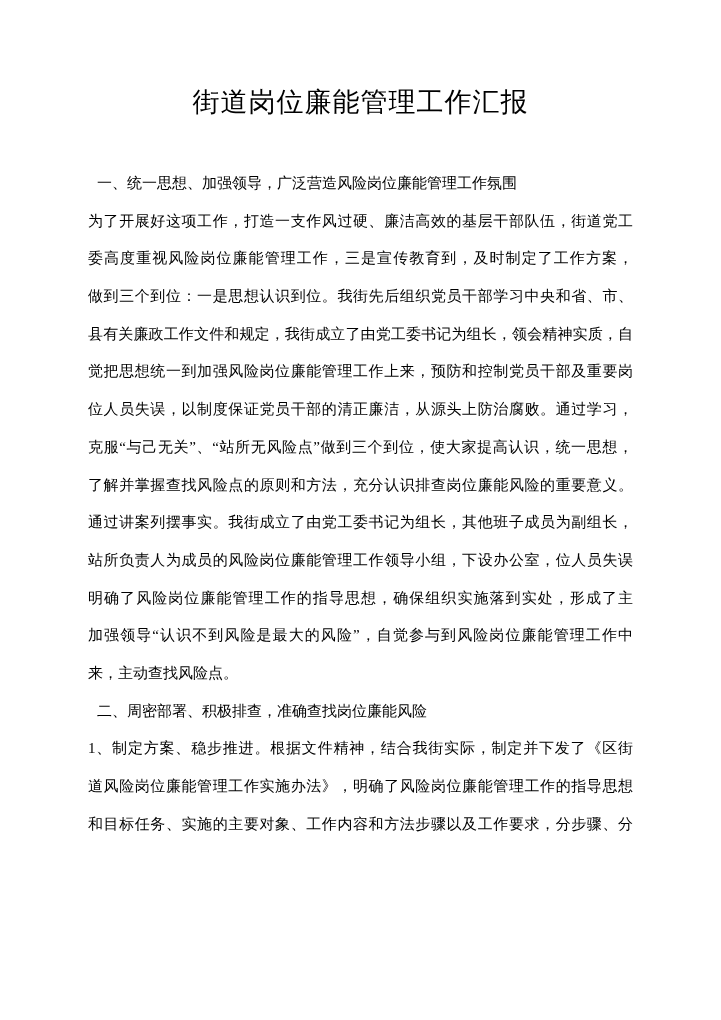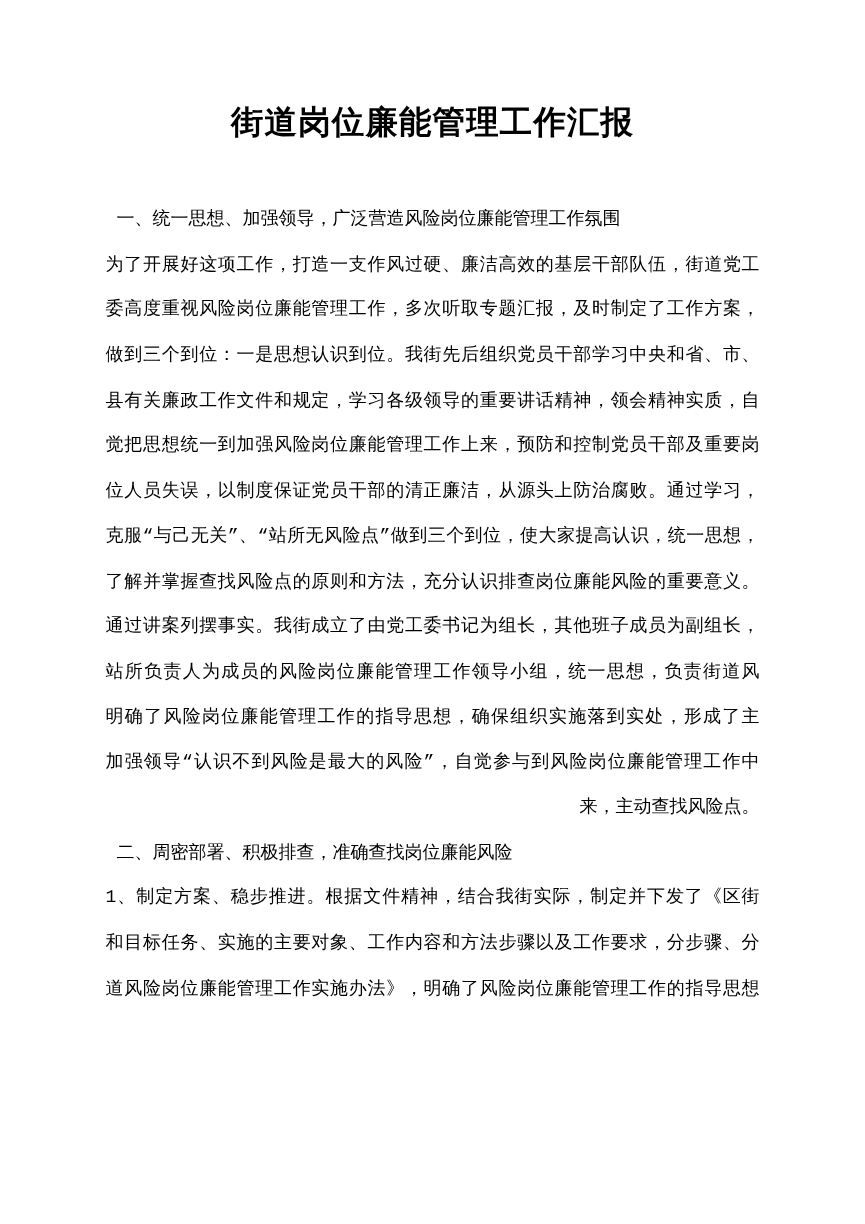--- a/index.html
+++ b/index.html
@@ -17,70 +17,69 @@
     overflow: hidden;
   }
   .doc-title {
     position: absolute;
     top: 84px;
     left: 0;
     width: 721px;
     text-align: center;
     font-size: 27px;
     line-height: 36px;
-    font-weight: bold;
+    font-weight: normal;
     letter-spacing: 1px;
     margin: 0;
   }
   .doc-body {
     position: absolute;
     top: 165px;
     left: 88px;
     width: 545px;
   }
   .line {
     font-size: 15px;
     line-height: 37.7px;
     height: 37.7px;
     white-space: normal;
     overflow: hidden;
-    font-family: Liberation Mono, monospace;
   }
   .line.heading {
     padding-left: 9px;
     width: 536px;
     text-align: left;
   }
   .line.body {
     text-align: justify;
     text-align-last: justify;
     text-justify: inter-character;
   }
   .line.body_end {
-    text-align: right;
+    text-align: left;
   }
 </style>
 </head>
 <body>
 
 <div class="page">
   <h1 class="doc-title">街道岗位廉能管理工作汇报</h1>
   <div class="doc-body">
       <div class="line heading">一、统一思想、加强领导，广泛营造风险岗位廉能管理工作氛围</div>
       <div class="line body">为了开展好这项工作，打造一支作风过硬、廉洁高效的基层干部队伍，街道党工</div>
-      <div class="line body">委高度重视风险岗位廉能管理工作，多次听取专题汇报，及时制定了工作方案，</div>
+      <div class="line body">委高度重视风险岗位廉能管理工作，三是宣传教育到，及时制定了工作方案，</div>
       <div class="line body">做到三个到位：一是思想认识到位。我街先后组织党员干部学习中央和省、市、</div>
-      <div class="line body">县有关廉政工作文件和规定，学习各级领导的重要讲话精神，领会精神实质，自</div>
+      <div class="line body">县有关廉政工作文件和规定，我街成立了由党工委书记为组长，领会精神实质，自</div>
       <div class="line body">觉把思想统一到加强风险岗位廉能管理工作上来，预防和控制党员干部及重要岗</div>
       <div class="line body">位人员失误，以制度保证党员干部的清正廉洁，从源头上防治腐败。通过学习，</div>
       <div class="line body">克服“与己无关”、“站所无风险点”做到三个到位，使大家提高认识，统一思想，</div>
       <div class="line body">了解并掌握查找风险点的原则和方法，充分认识排查岗位廉能风险的重要意义。</div>
       <div class="line body">通过讲案列摆事实。我街成立了由党工委书记为组长，其他班子成员为副组长，</div>
-      <div class="line body">站所负责人为成员的风险岗位廉能管理工作领导小组，统一思想，负责街道风</div>
+      <div class="line body">站所负责人为成员的风险岗位廉能管理工作领导小组，下设办公室，位人员失误</div>
       <div class="line body">明确了风险岗位廉能管理工作的指导思想，确保组织实施落到实处，形成了主</div>
       <div class="line body">加强领导“认识不到风险是最大的风险”，自觉参与到风险岗位廉能管理工作中</div>
       <div class="line body_end">来，主动查找风险点。</div>
       <div class="line heading">二、周密部署、积极排查，准确查找岗位廉能风险</div>
       <div class="line body">1、制定方案、稳步推进。根据文件精神，结合我街实际，制定并下发了《区街</div>
+      <div class="line body">道风险岗位廉能管理工作实施办法》，明确了风险岗位廉能管理工作的指导思想</div>
       <div class="line body">和目标任务、实施的主要对象、工作内容和方法步骤以及工作要求，分步骤、分</div>
-      <div class="line body">道风险岗位廉能管理工作实施办法》，明确了风险岗位廉能管理工作的指导思想</div>
     </div>
 </div>
 
 </body></html>

